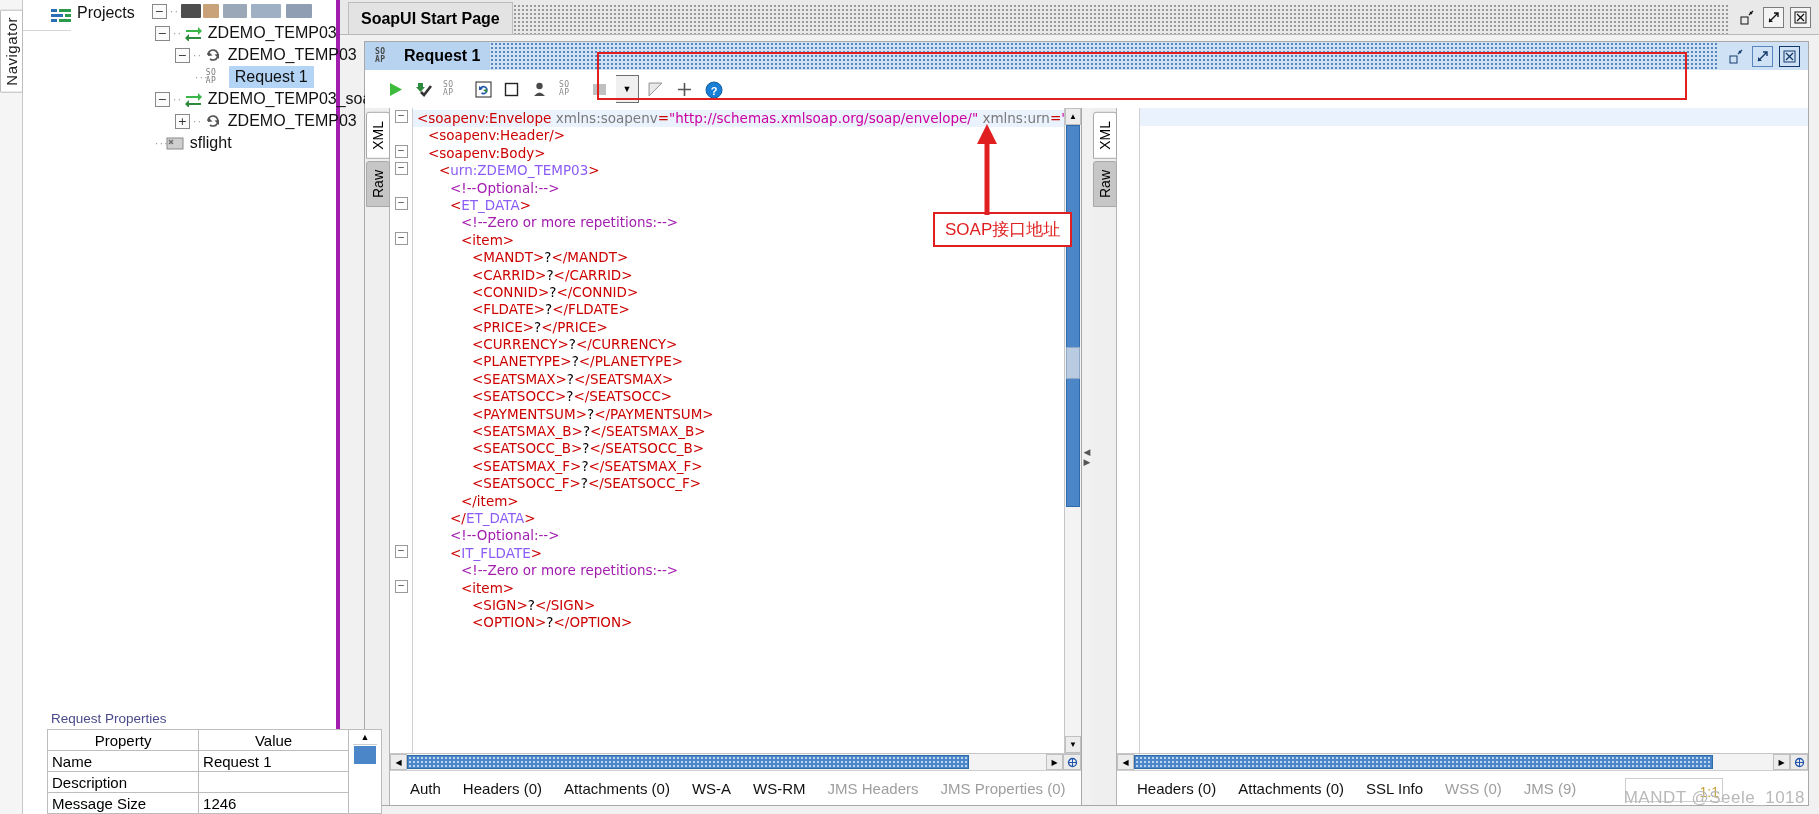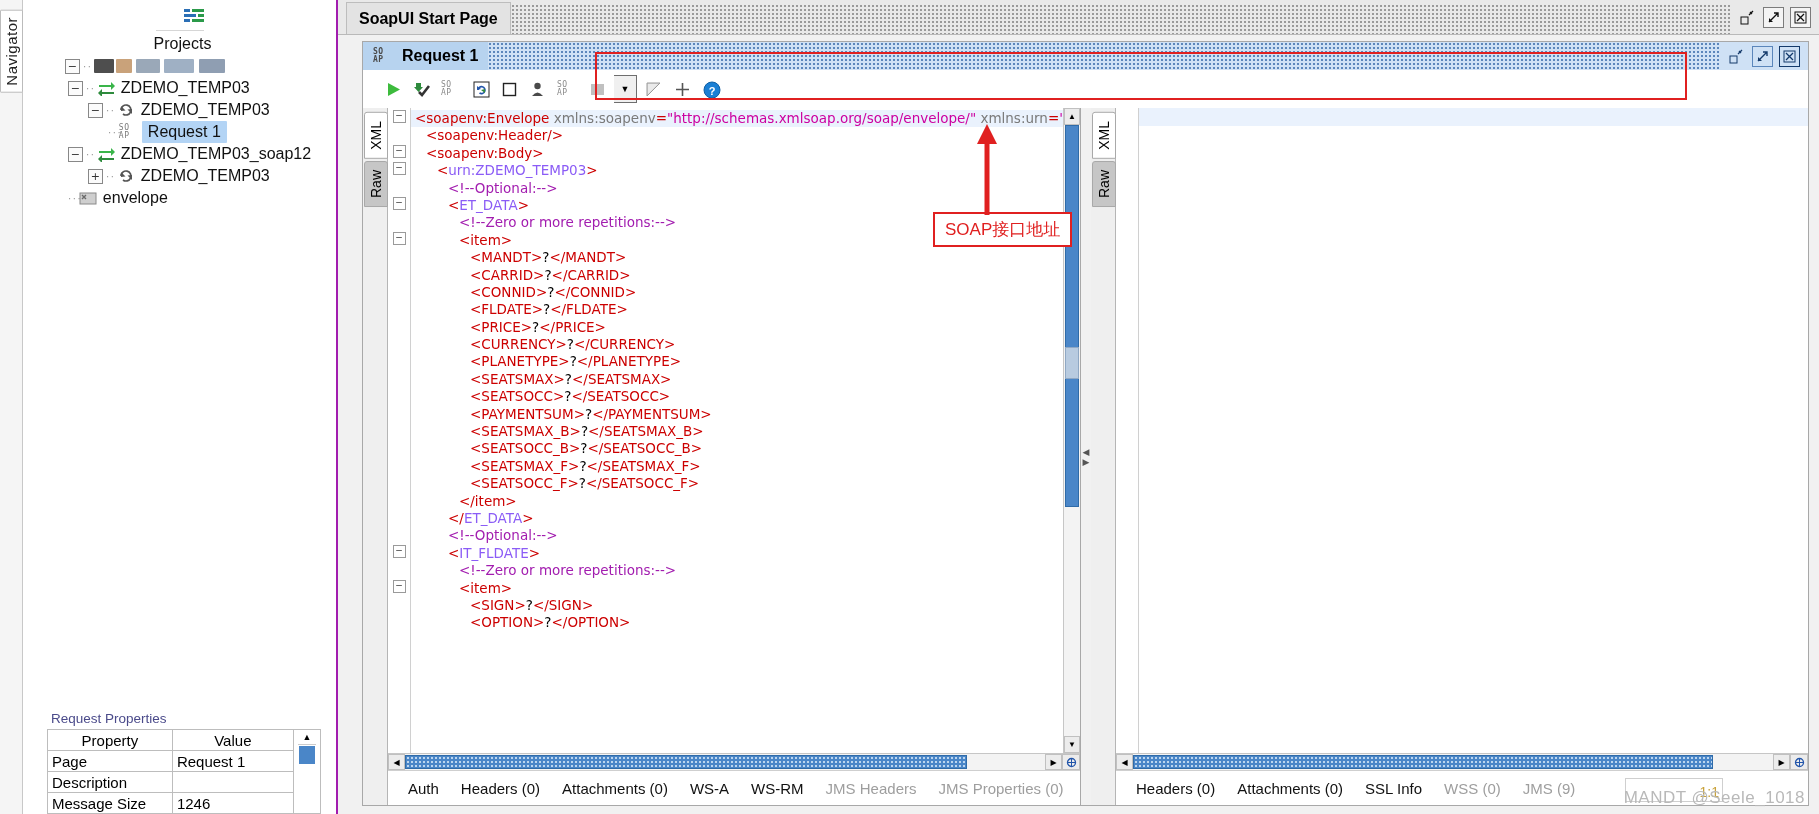--- a/index.html
+++ b/index.html
@@ -16,22 +16,22 @@
   .nav-rail{
     width:22px;background:#f5f5f5;border-right:1px solid #c8c8c8;
     display:flex;align-items:flex-start;justify-content:center;padding-top:10px;
   }
   .nav-rail .vtext{
     writing-mode:vertical-rl;transform:rotate(180deg);
     font-size:15px;color:#222;letter-spacing:.5px;white-space:nowrap;
     border:1px solid #bbb;background:#fff;padding:6px 2px;border-radius:1px;
   }
   .left-pane{
-    width:313px;background:#fff;display:flex;flex-direction:column;
-    border-right:2px solid #a21caf;position:relative;align-items:center;
+    width:313px;background:#fff;display:flex;flex-direction:row;
+    border-right:4px solid #a21caf;position:relative;
   }
   .left-toolbar{
     height:30px;border-bottom:1px solid #d6d6d6;display:flex;align-items:center;
     padding-left:28px;background:#fff;
   }
   .tree-ico-lines{width:20px;height:14px;position:relative;display:inline-block;}
   .tree-ico-lines i{position:absolute;height:2.5px;display:block;}
   .projects-label{padding:4px 0 2px 6px;font-size:16px;color:#111;}
   .tree{padding:0 0 4px 6px;font-size:16px;line-height:22px;color:#111;}
   .trow{display:flex;align-items:center;height:22px;white-space:nowrap;position:relative;}
@@ -49,21 +49,21 @@
   .ind2{padding-left:34px;}
   .ind3{padding-left:54px;}
 
   .soap-badge{
     font-family:"DejaVu Sans Mono", monospace;font-size:8px;line-height:8px;
     color:#7a7a7a;letter-spacing:.5px;width:19px;flex:none;margin-right:4px;
   }
 
   .props-wrap{position:absolute;left:0;right:0;bottom:0;background:#fff;}
   .props-title{font-size:13.5px;color:#4a4a8a;padding:4px 0 3px 28px;}
-  .props-table{width:274px;margin-left:24px;border:1px solid #9b9b9b;border-collapse:collapse;background:#fff;}
+  .props-table{width:335px;margin-left:24px;border:1px solid #9b9b9b;border-collapse:collapse;background:#fff;}
   .props-table th,.props-table td{
     border:1px solid #bdbdbd;font-weight:normal;font-size:15px;height:20px;padding:0 4px;
   }
   .props-table th{text-align:center;background:#fff;}
   .props-table td.k{width:124px;}
   .props-table td.v{width:123px;}
   .pscroll{width:20px;border:1px solid #bdbdbd;background:#fff;vertical-align:top;padding:0;}
   .pscroll .up{height:14px;border-bottom:1px solid #ccc;display:flex;align-items:center;justify-content:center;font-size:9px;}
   .pscroll .thumb{height:18px;background:#4a86c8;margin:1px;}
 
@@ -268,38 +268,38 @@
       </div>
 
       <div class="trow" style="padding-left:14px;">
         <span class="dots">···</span>
         <span class="ico">
           <svg width="19" height="16" viewBox="0 0 19 16">
             <rect x="1" y="3" width="16" height="11" fill="#cfcfcf" stroke="#8a8a8a"></rect>
             <path d="M3 5 L7 9 M7 5 L3 9" stroke="#6a6a6a" stroke-width="1.4"></path>
           </svg>
         </span>
-        <span>envelope</span>
+        <span>sflight</span>
       </div>
     </div>
 
     <div class="props-wrap">
       <div class="props-title">Request Properties</div>
       <table class="props-table">
         <tbody>
             <tr>
           <th>Property</th>
           <th>Value</th>
           <td class="pscroll" rowspan="4">
             <div class="up">▲</div>
             <div class="thumb"></div>
           </td>
         </tr>
         <tr>
-          <td class="k">Page</td>
+          <td class="k">Name</td>
           <td class="v">Request 1</td>
         </tr>
         <tr>
           <td class="k">Description</td>
           <td class="v"></td>
         </tr>
         <tr>
           <td class="k">Message Size</td>
           <td class="v">1246</td>
         </tr>

